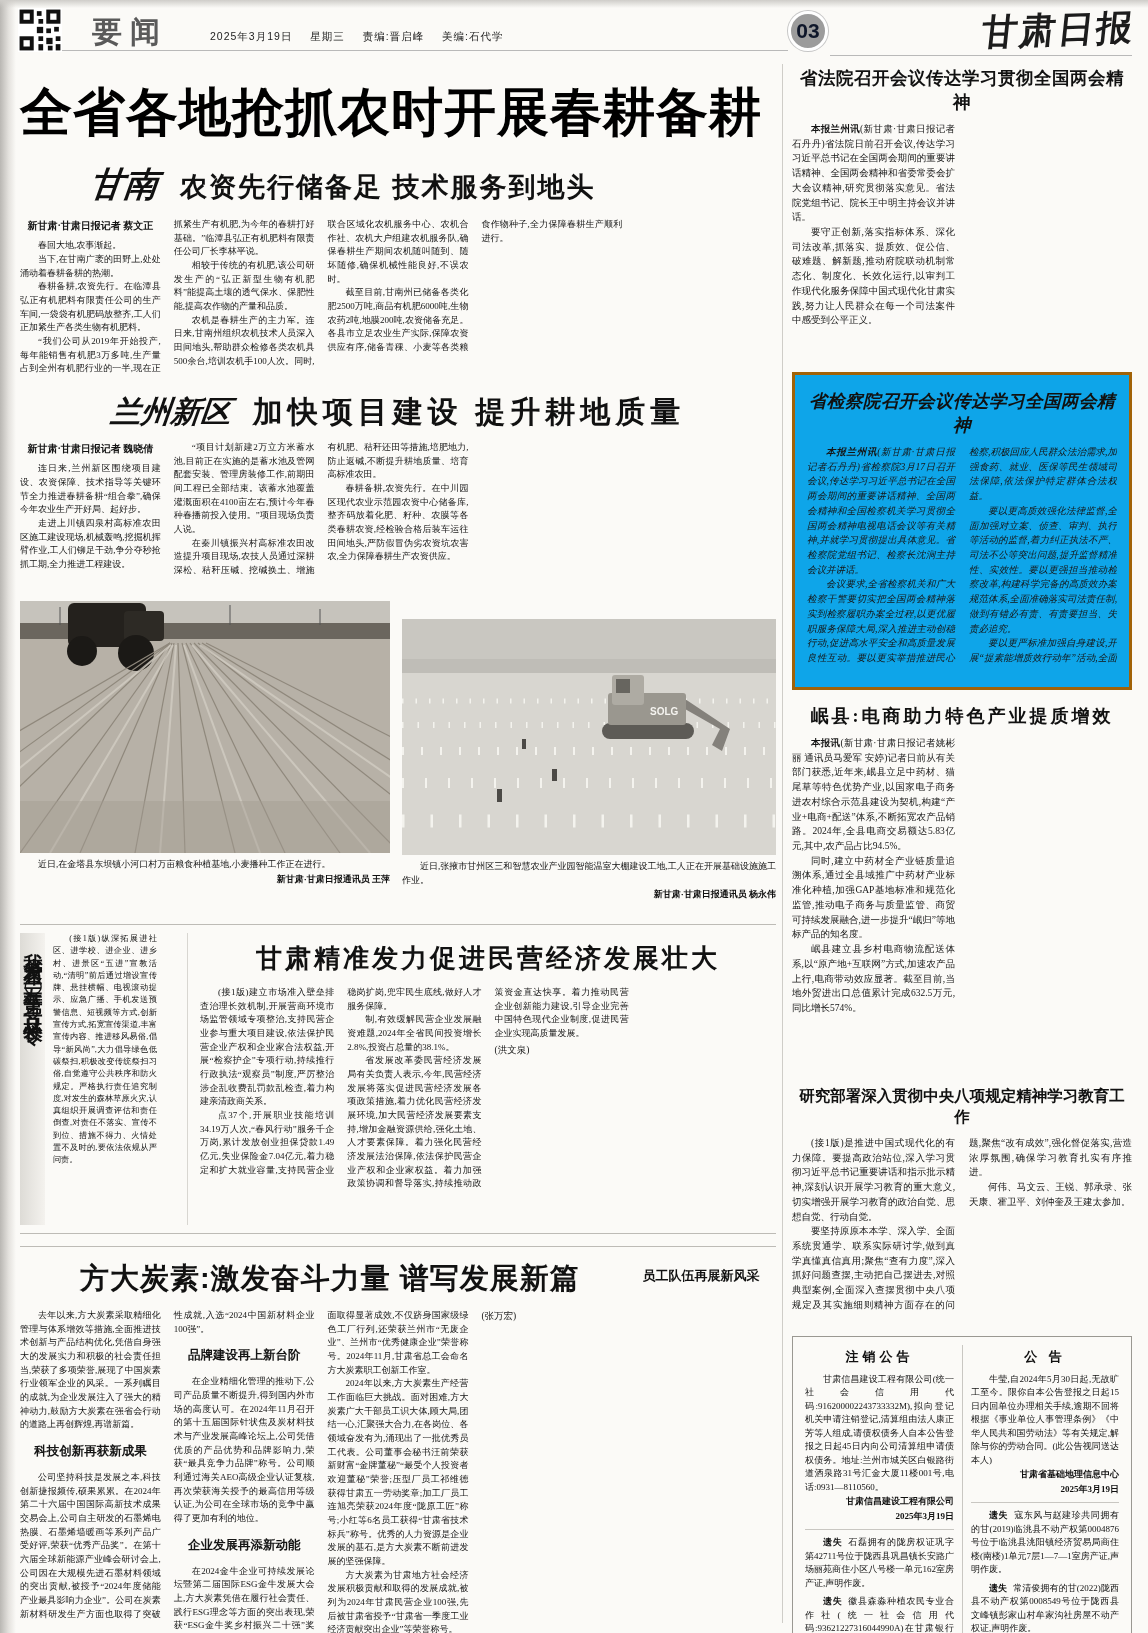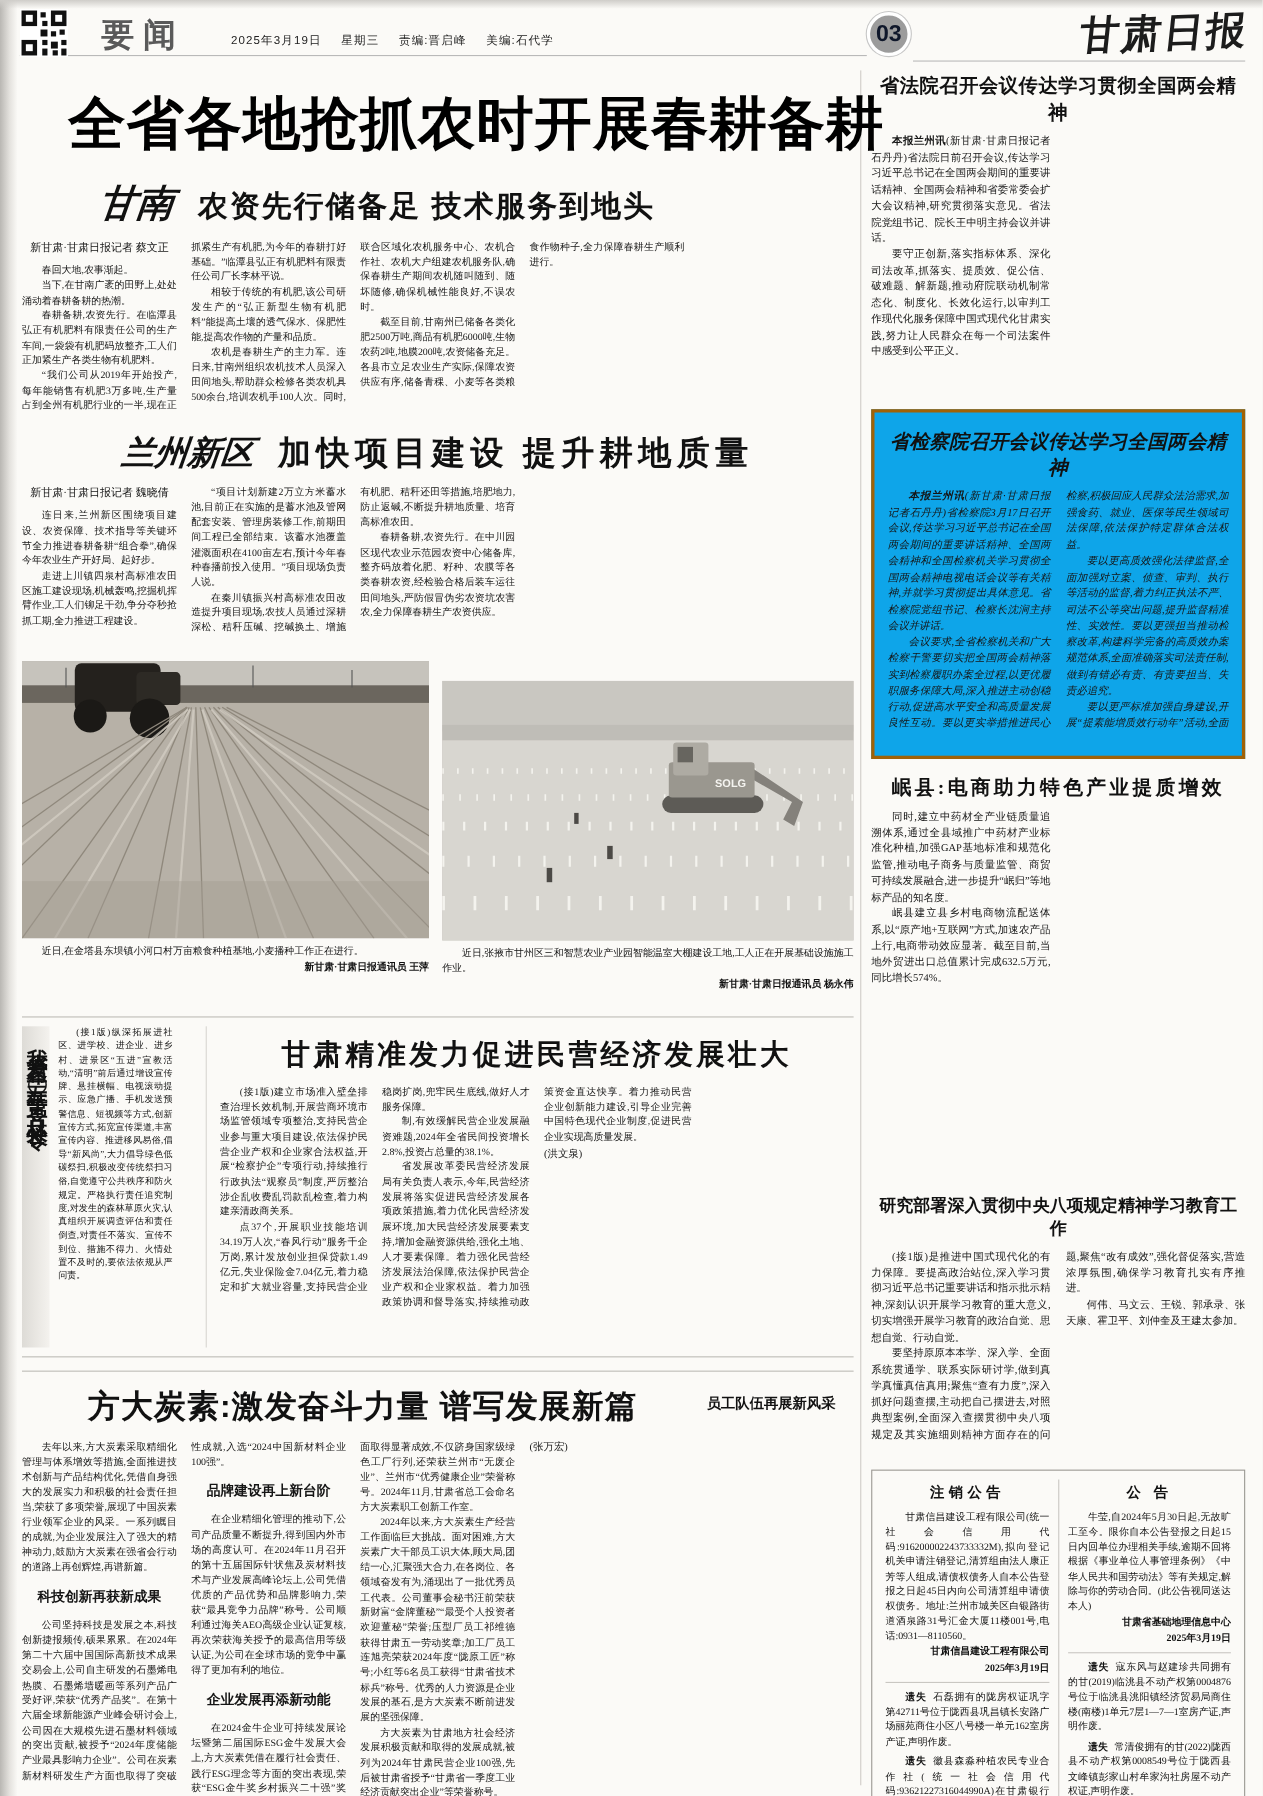--- a/index.html
+++ b/index.html
@@ -29,26 +29,26 @@
       transform:skewX(-8deg) rotate(-2deg); z-index:6; }
 
   
   .col-divider { position:absolute; left:782px; top:64px; bottom:10px; width:1px; background:#cfcdc8; }
   .left-region { position:absolute; left:20px; top:60px; width:756px; }
   .right-region { position:absolute; left:792px; top:62px; width:340px; }
 
   
   .para { margin:0; text-indent:2em; }
   .body-cols { text-align:justify; color:#151515; overflow:hidden; column-fill:auto; }
-  .byline { text-align:center; font-weight:400; font-size:10px; margin:0 0 6px 0; }
+  .byline { text-align:center; font-weight:700; font-size:10px; margin:0 0 6px 0; }
   .closing { font-size:9.5px; margin:2px 6px 0 0; }
 
   
   .lead-headline { font-family:"Liberation Sans",sans-serif; font-weight:900; font-size:52px;
-      letter-spacing:1px; margin-top:18px; color:#000; white-space:nowrap;margin-left:42px; }
+      letter-spacing:1px; margin-top:18px; color:#000; white-space:nowrap; }
   .lead-subrow { margin:14px 0 10px 70px; display:flex; align-items:baseline; gap:22px; }
   .kicker { font-family:"Liberation Serif",serif; font-weight:900; font-style:italic;
       transform:skewX(-6deg); display:inline-block; }
   .lead-kicker { font-size:34px; }
   .lead-subhead { font-family:"Liberation Sans",sans-serif; font-weight:900; font-size:27px; letter-spacing:2px; }
   .lead-body { height:158px; column-count:5; column-gap:13px; font-size:9px; line-height:1.52; }
 
   
   .lz-headrow { margin:16px 0 8px 0; text-align:center; }
   .lz-kicker { font-size:30px; margin-right:18px; }
@@ -316,20 +316,21 @@
         <p class="para"><b>本报兰州讯</b><span>(新甘肃·甘肃日报记者石丹丹)省检察院3月17日召开会议,传达学习习近平总书记在全国两会期间的重要讲话精神、全国两会精神和全国检察机关学习贯彻全国两会精神电视电话会议等有关精神,并就学习贯彻提出具体意见。省检察院党组书记、检察长沈涧主持会议并讲话。</span></p>
         <p class="para">会议要求,全省检察机关和广大检察干警要切实把全国两会精神落实到检察履职办案全过程,以更优履职服务保障大局,深入推进主动创稳行动,促进高水平安全和高质量发展良性互动。要以更实举措推进民心检察,积极回应人民群众法治需求,加强食药、就业、医保等民生领域司法保障,依法保护特定群体合法权益。</p>
         <p class="para">要以更高质效强化法律监督,全面加强对立案、侦查、审判、执行等活动的监督,着力纠正执法不严、司法不公等突出问题,提升监督精准性、实效性。要以更强担当推动检察改革,构建科学完备的高质效办案规范体系,全面准确落实司法责任制,做到有错必有责、有责要担当、失责必追究。</p>
         <p class="para">要以更严标准加强自身建设,开展“提素能增质效行动年”活动,全面加强各方面检察人才培养。要以更大力度主动接受监督,认真落实代表委员对全省检察工作的意见建议,依靠人民群众和人大监督加强和改进检察工作。</p>
       </div>
     </div>
 
     <div>
       <div class="rt-headline minx-headline">岷县:电商助力特色产业提质增效</div>
       <div class="rt-body body-cols minx-body">
+        <p class="para"><b>本报讯</b><span>(新甘肃·甘肃日报记者姚彬丽 通讯员马爱军 安婷)记者日前从有关部门获悉,近年来,岷县立足中药材、猫尾草等特色优势产业,以国家电子商务进农村综合示范县建设为契机,构建“产业+电商+配送”体系,不断拓宽农产品销路。2024年,全县电商交易额达5.83亿元,其中,农产品占比94.5%。</span></p>
         <p class="para">同时,建立中药材全产业链质量追溯体系,通过全县域推广中药材产业标准化种植,加强GAP基地标准和规范化监管,推动电子商务与质量监管、商贸可持续发展融合,进一步提升“岷归”等地标产品的知名度。</p>
         <p class="para">岷县建立县乡村电商物流配送体系,以“原产地+互联网”方式,加速农产品上行,电商带动效应显著。截至目前,当地外贸进出口总值累计完成632.5万元,同比增长574%。</p>
       </div>
     </div>
 
     <div>
       <div class="edu-headline">研究部署深入贯彻中央八项规定精神学习教育工作</div>
       <div class="rt-body body-cols edu-body">
         <p class="para">(接1版)是推进中国式现代化的有力保障。要提高政治站位,深入学习贯彻习近平总书记重要讲话和指示批示精神,深刻认识开展学习教育的重大意义,切实增强开展学习教育的政治自觉、思想自觉、行动自觉。</p>
         <p class="para">要坚持原原本本学、深入学、全面系统贯通学、联系实际研讨学,做到真学真懂真信真用;聚焦“查有力度”,深入抓好问题查摆,主动把自己摆进去,对照典型案例,全面深入查摆贯彻中央八项规定及其实施细则精神方面存在的问题,聚焦“改有成效”,强化督促落实,营造浓厚氛围,确保学习教育扎实有序推进。</p>

